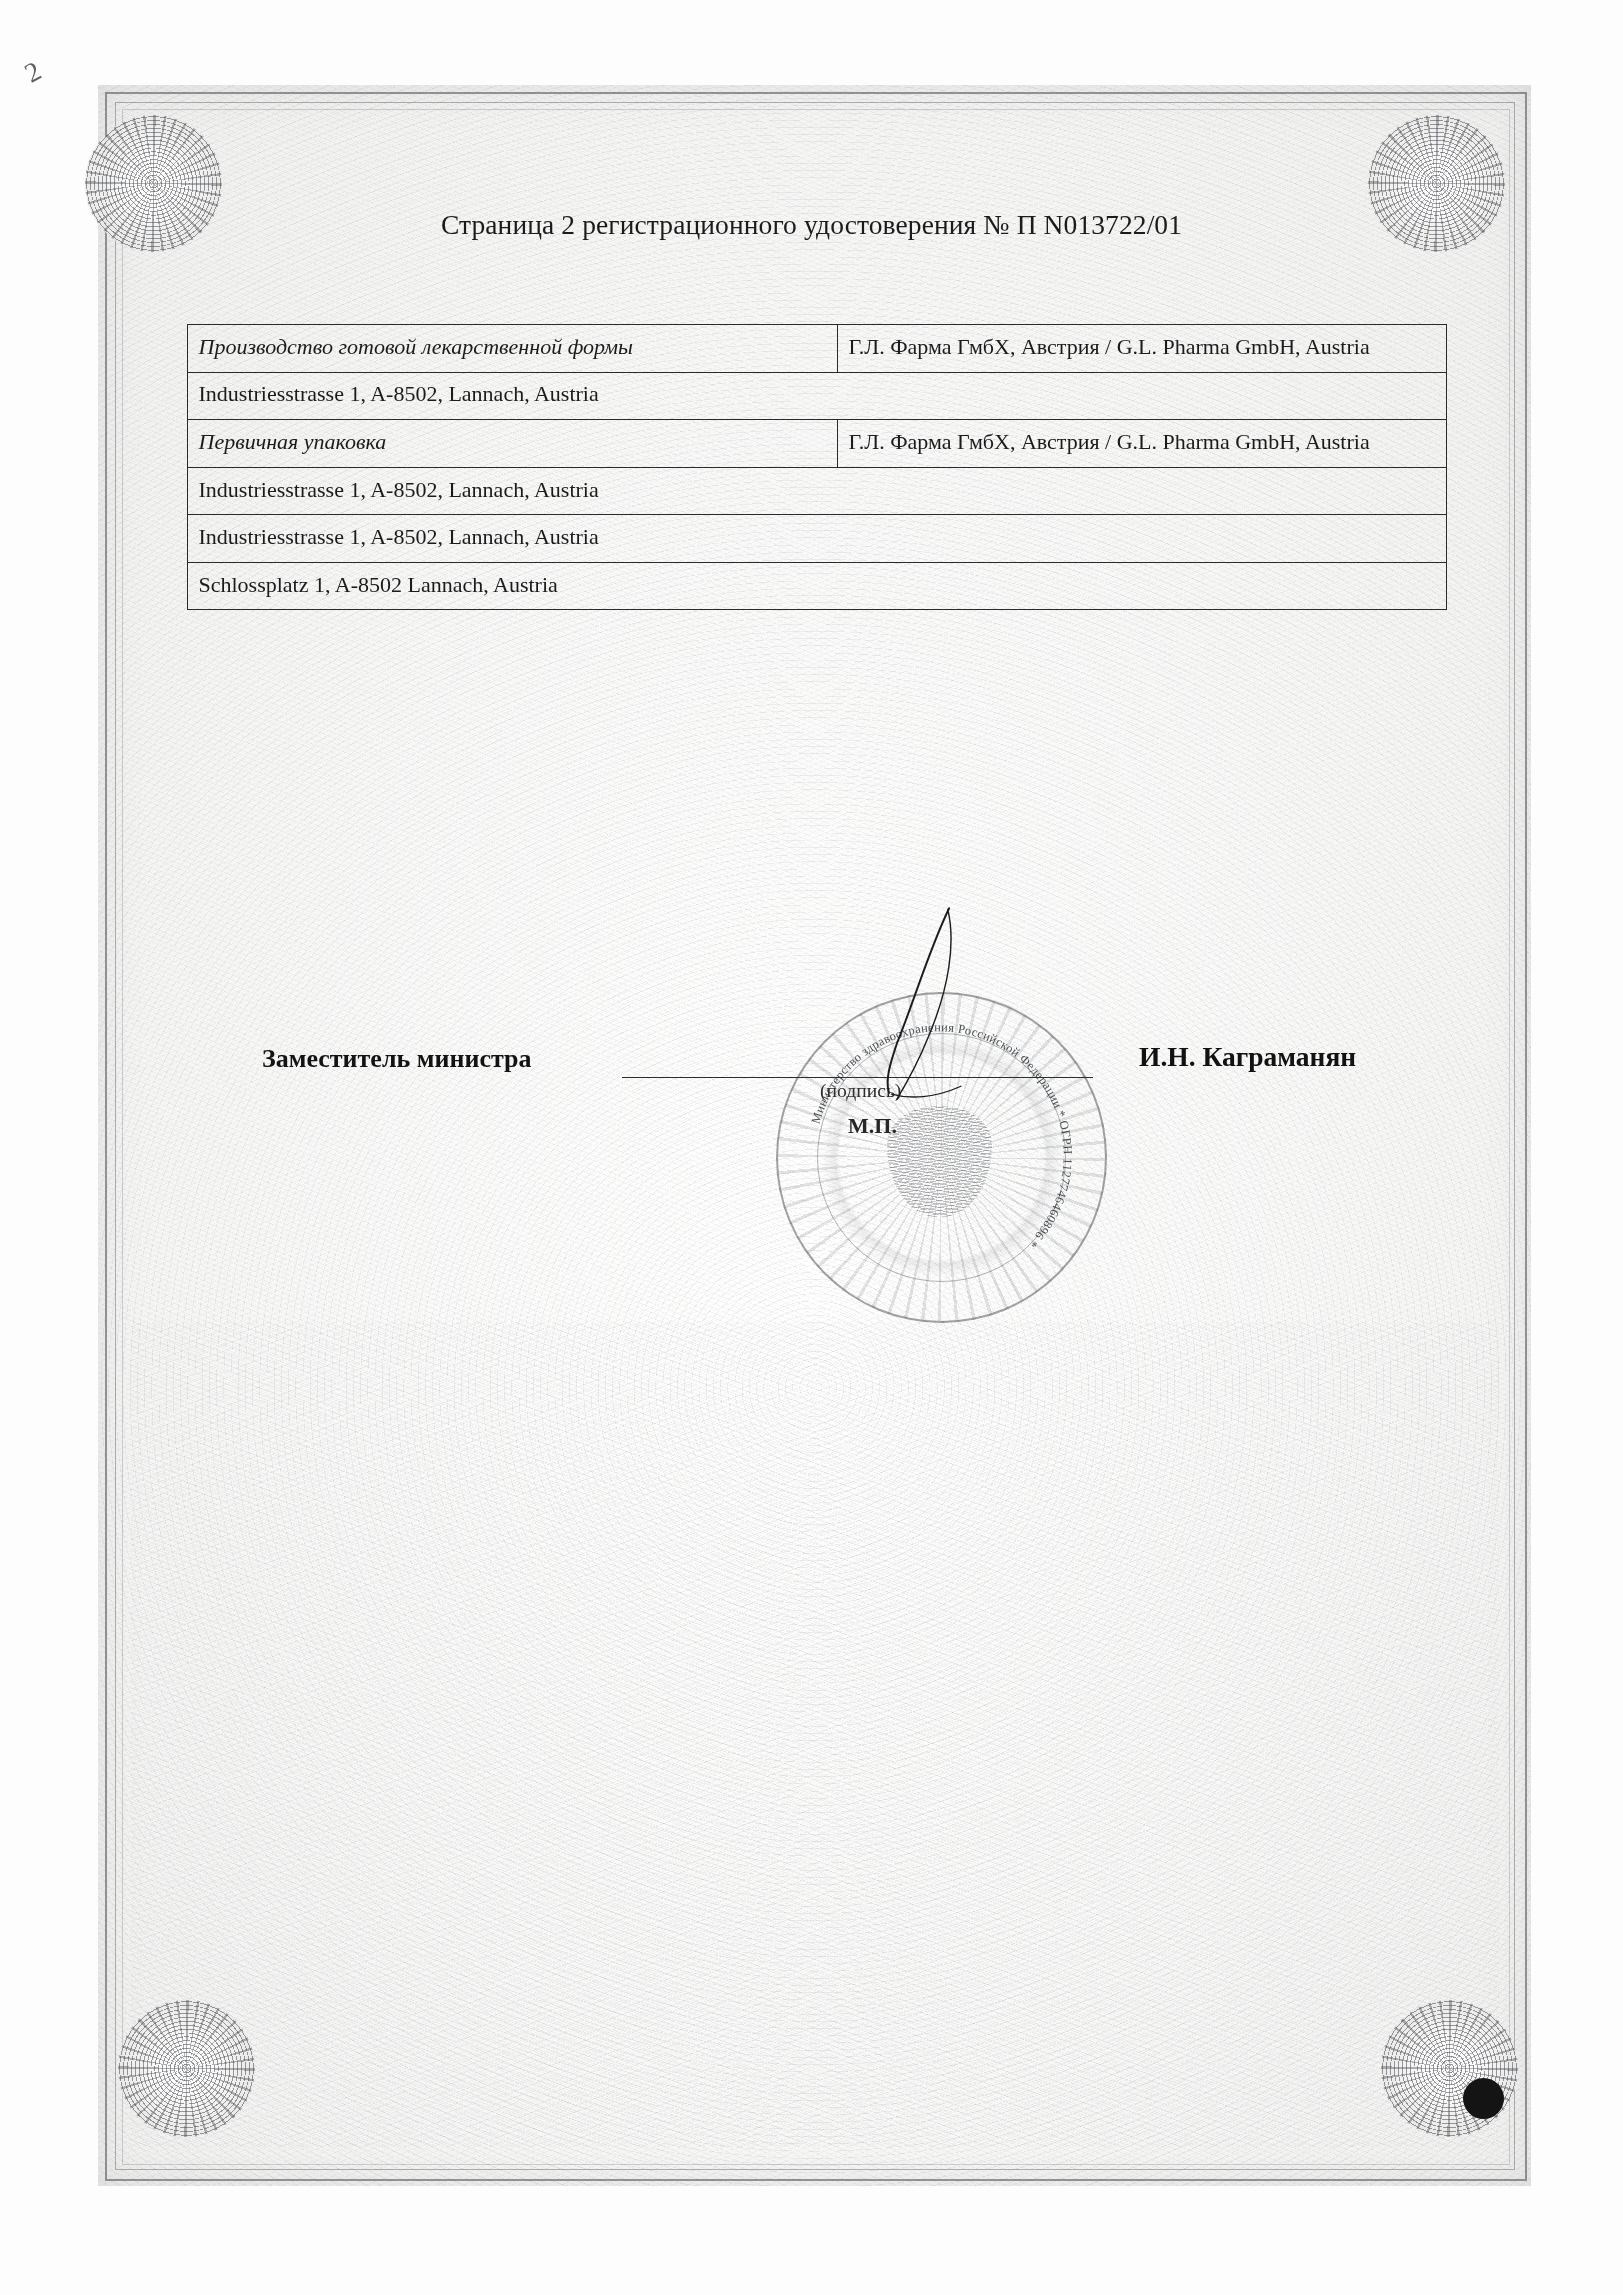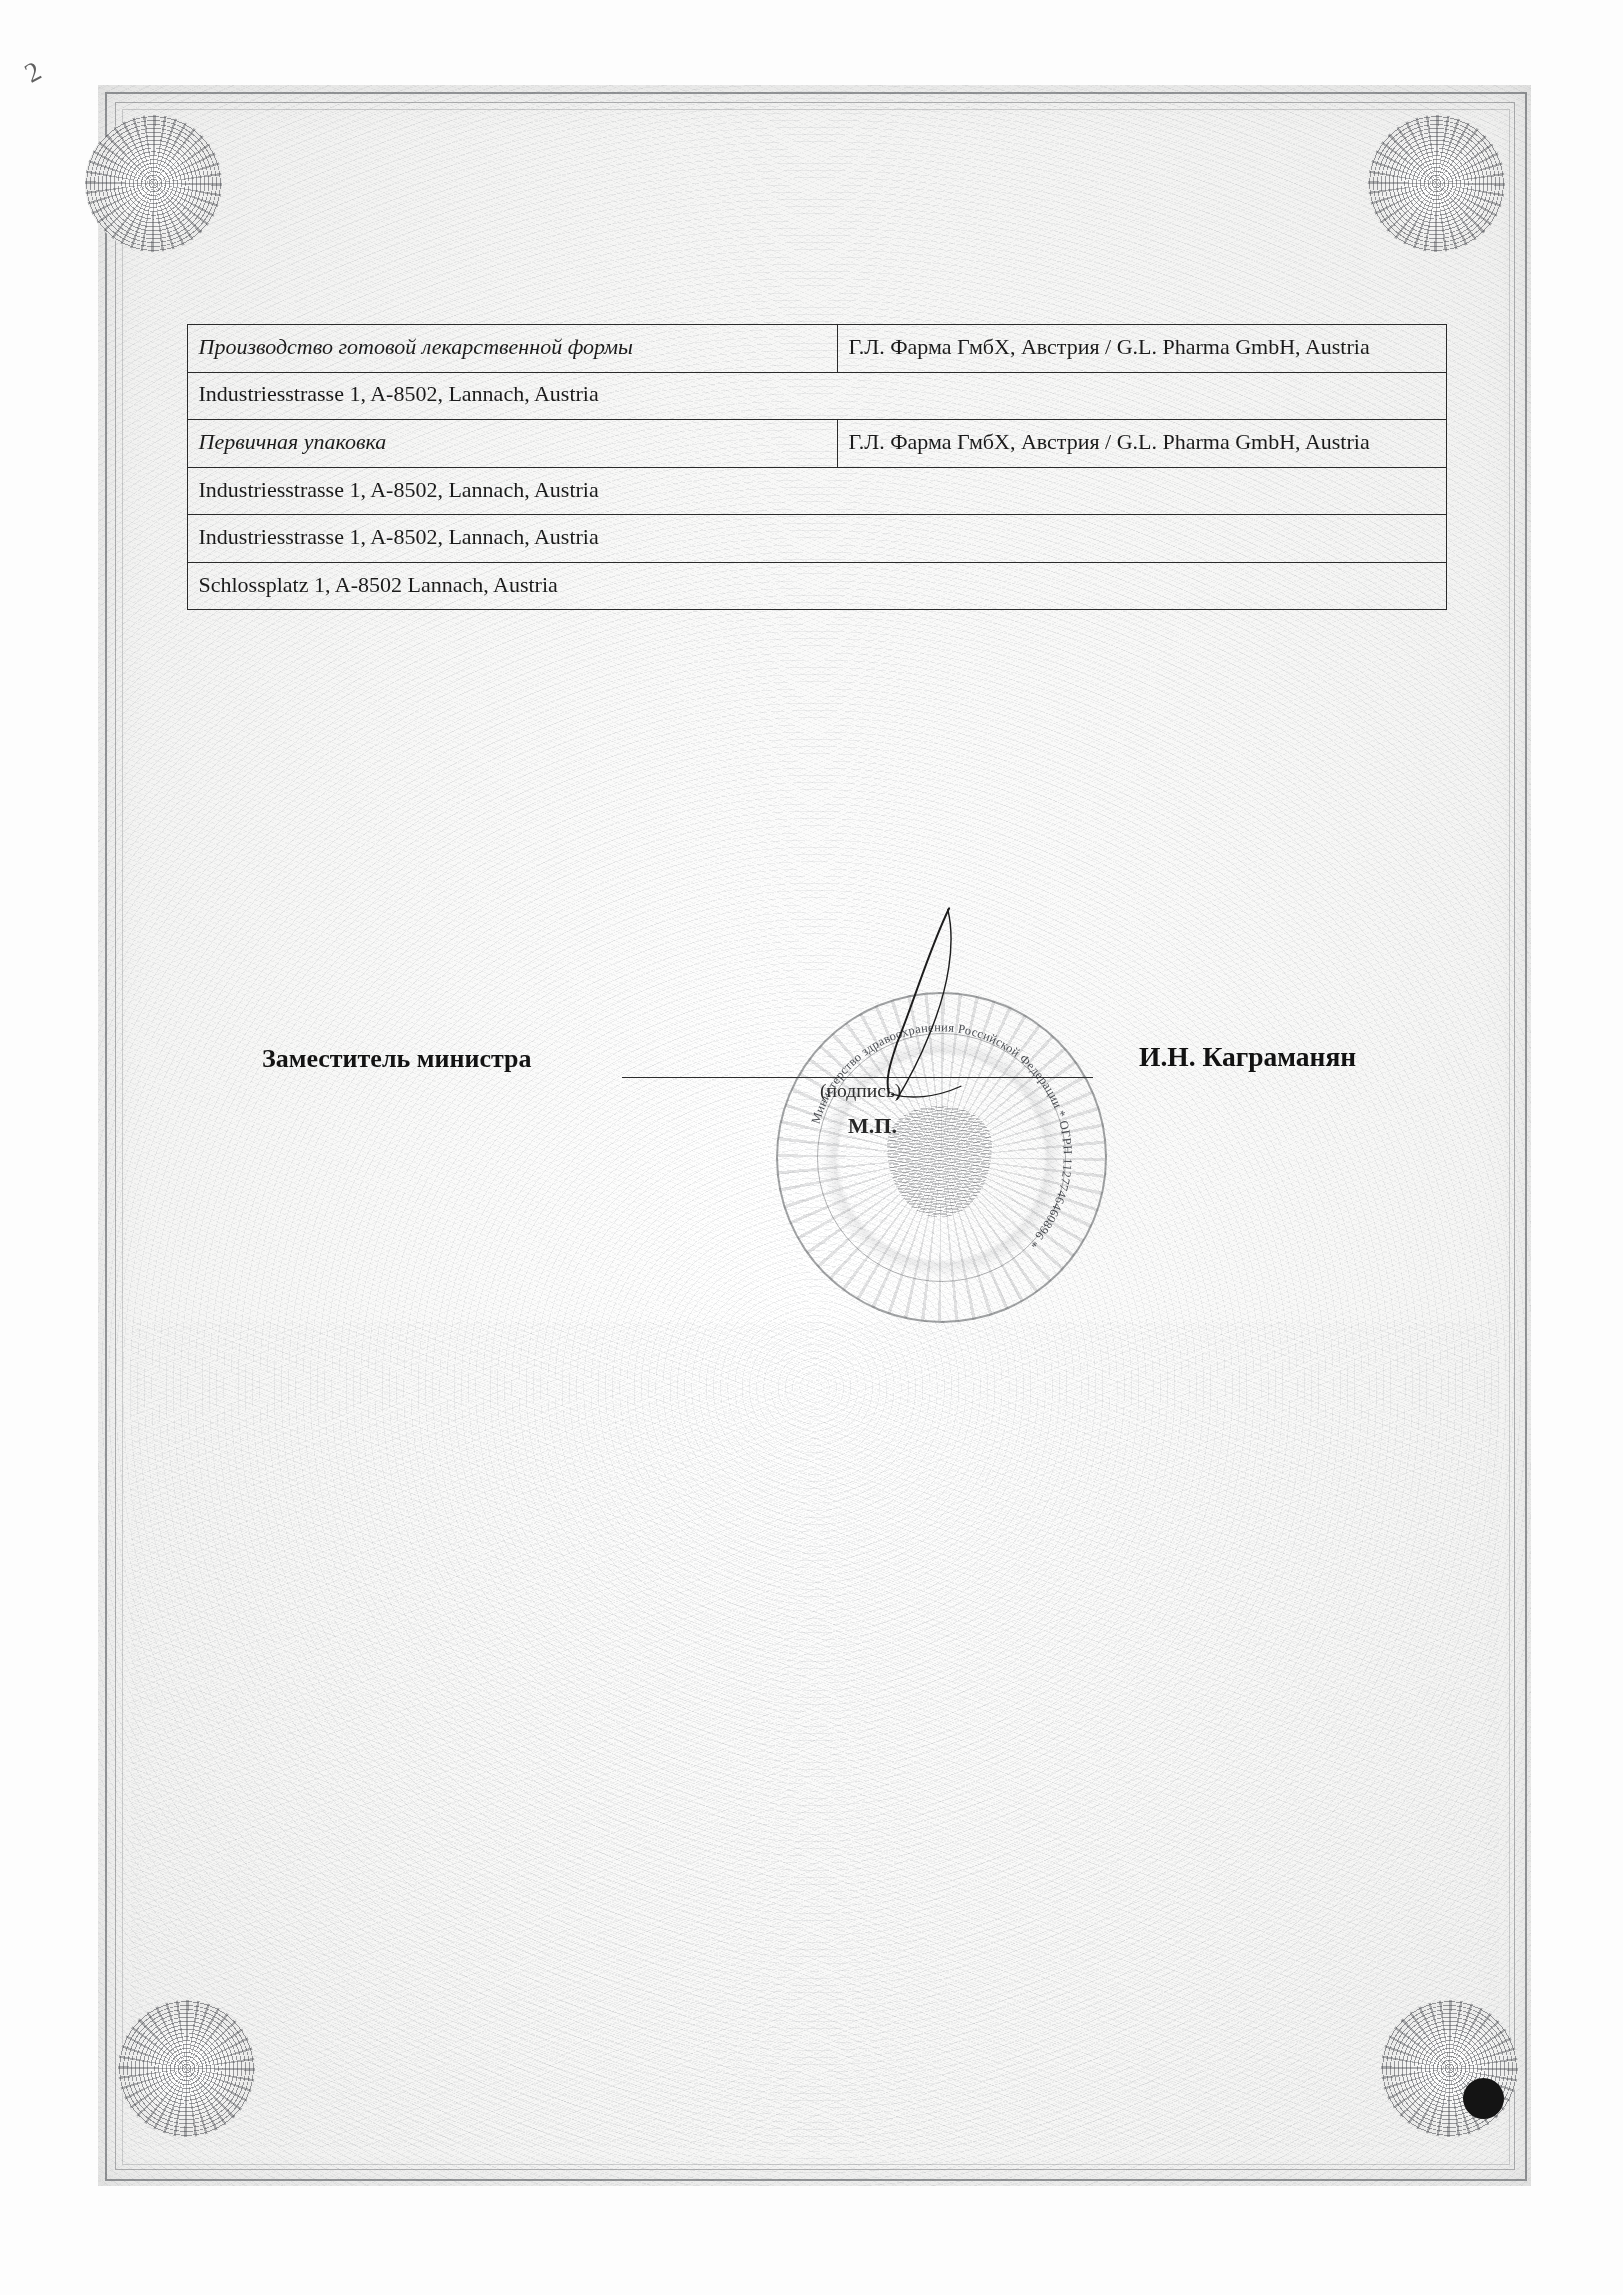--- a/index.html
+++ b/index.html
@@ -270,20 +270,21 @@
   <div class="form-border-outer"></div>
   <div class="form-border-inner"></div>
   <div class="form-border-hair"></div>
 
   <div class="rosette tl"></div>
   <div class="rosette tr"></div>
   <div class="rosette bl"></div>
   <div class="rosette br"></div>
   <div class="rosette-dot"></div>
 
+  <div class="page-header">Страница  2 регистрационного удостоверения № П N013722/01</div>
 
   <div class="table-wrap">
     <table class="sites">
       <tbody>
 
         <tr>
           <td class="stage">Производство готовой лекарственной формы</td>
           <td class="company">Г.Л. Фарма ГмбХ, Австрия / G.L. Pharma GmbH, Austria</td>
         </tr>
         <tr>

